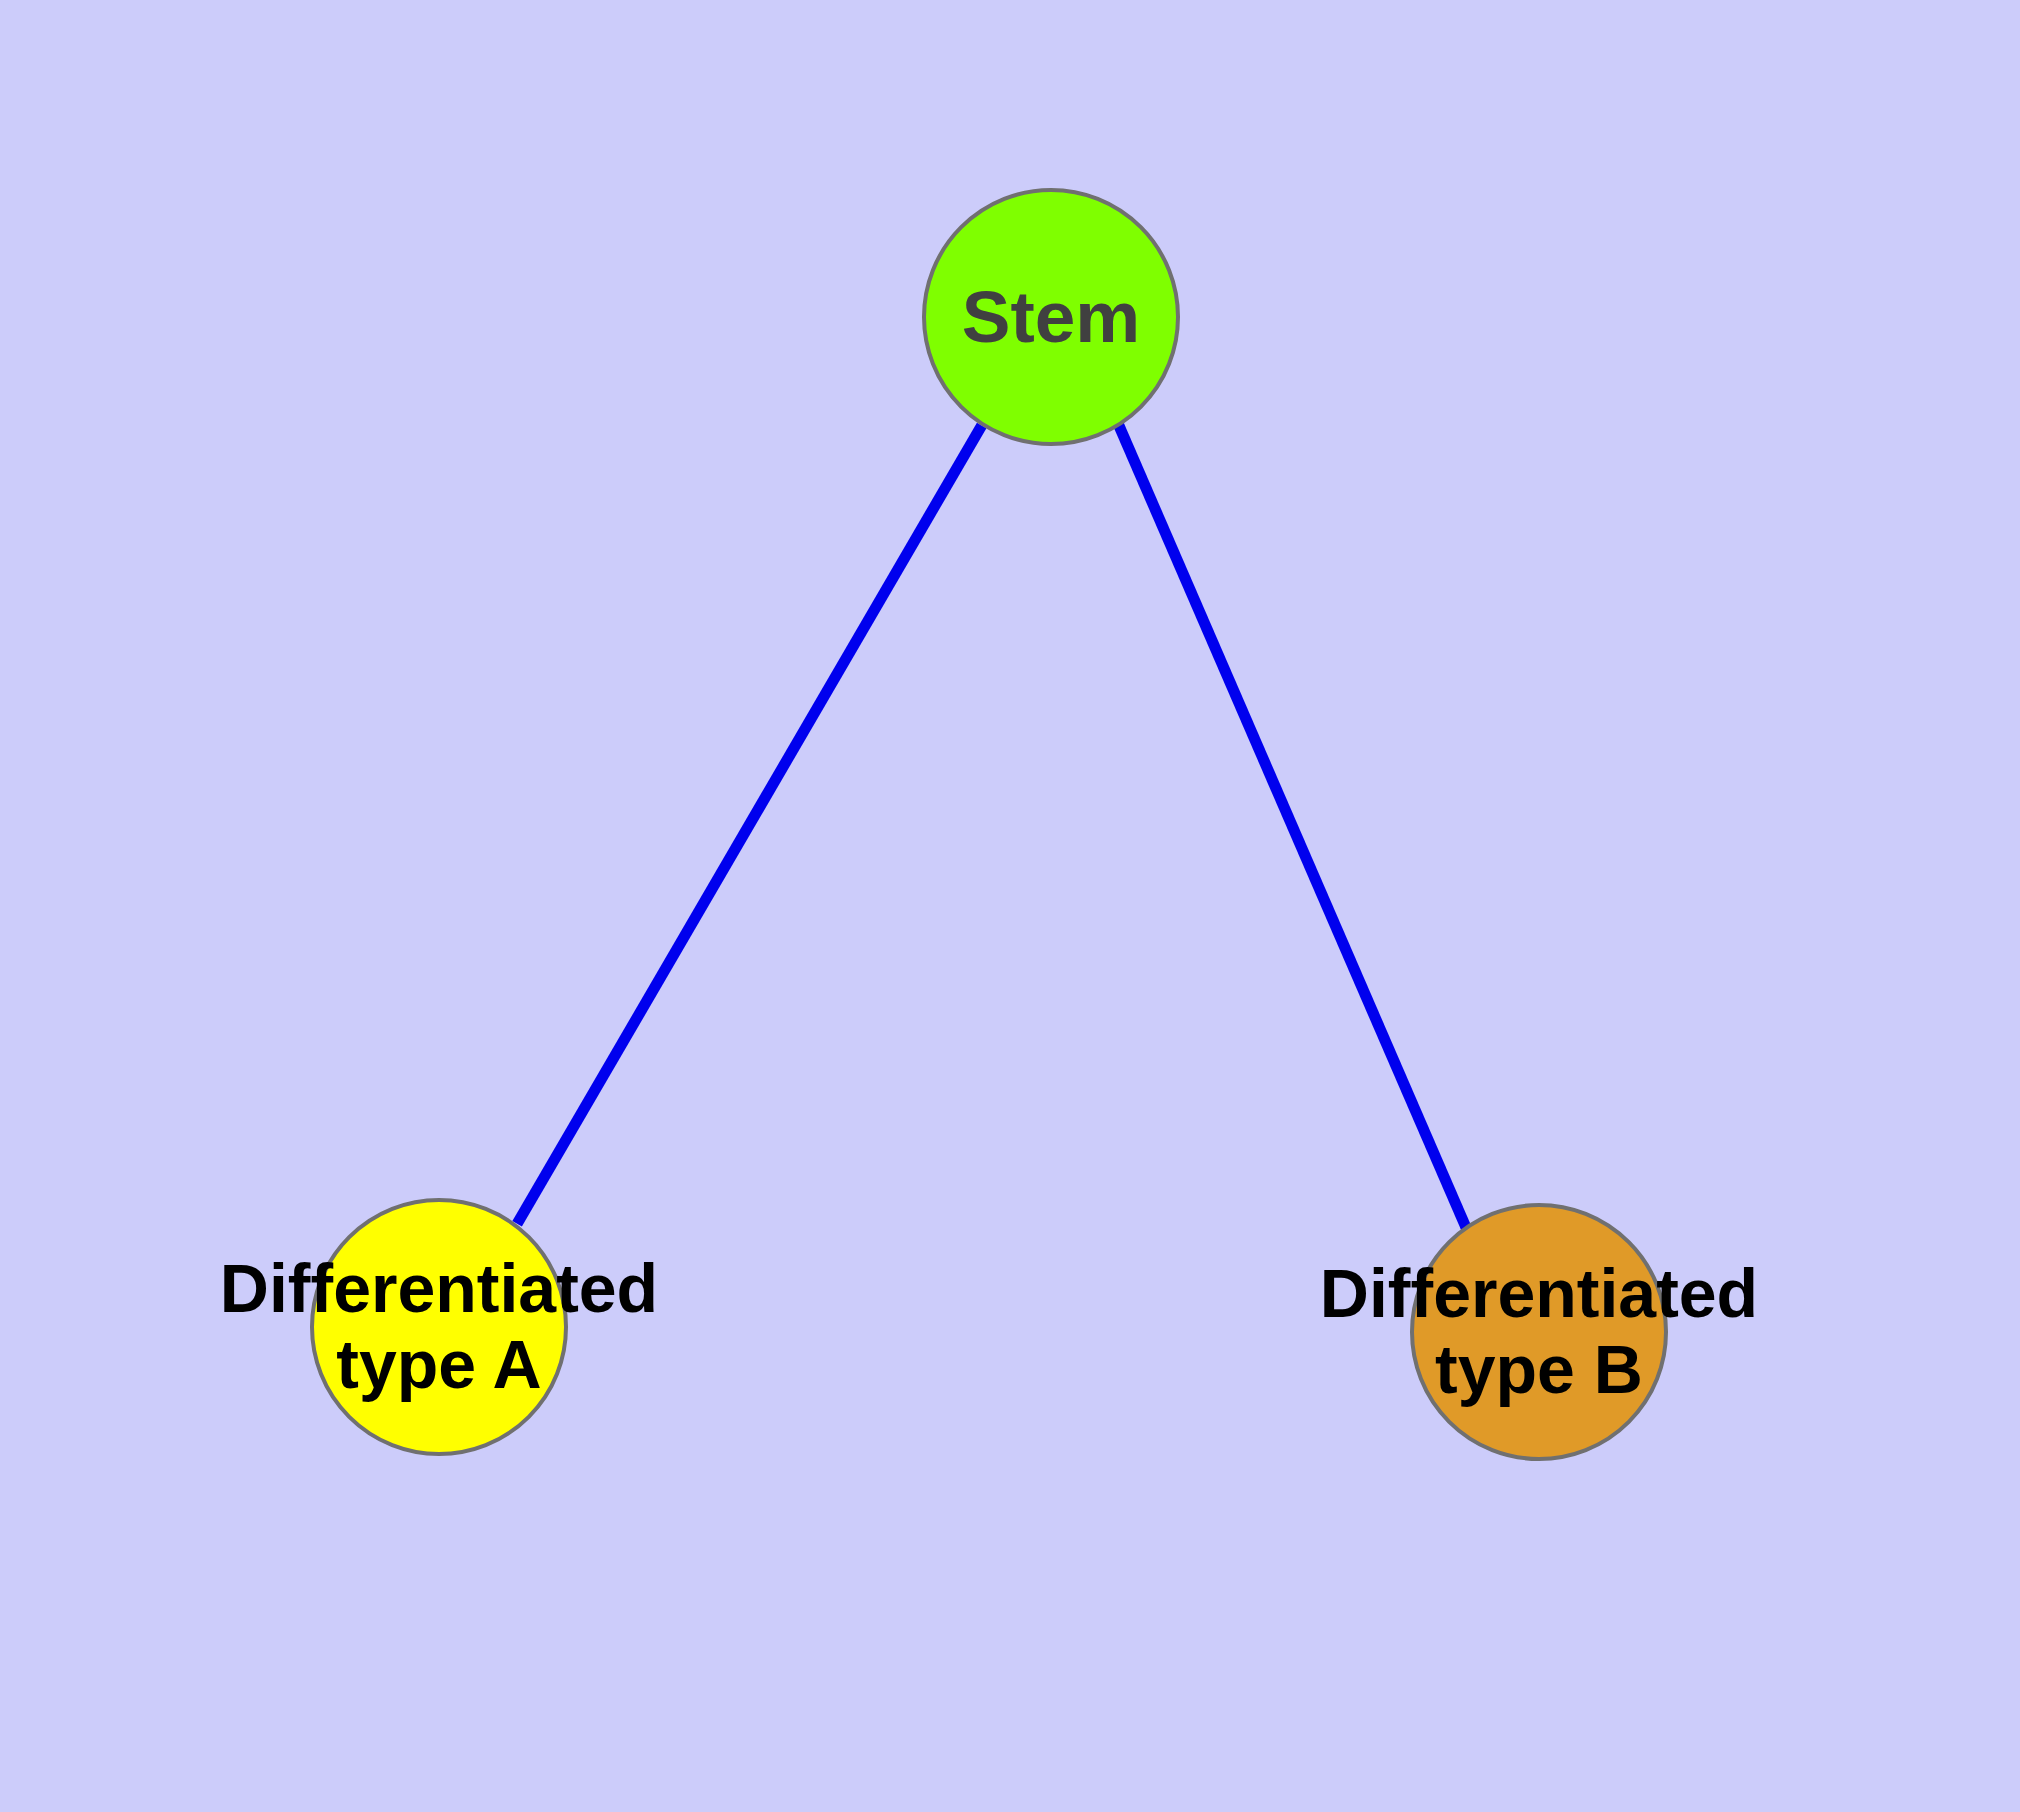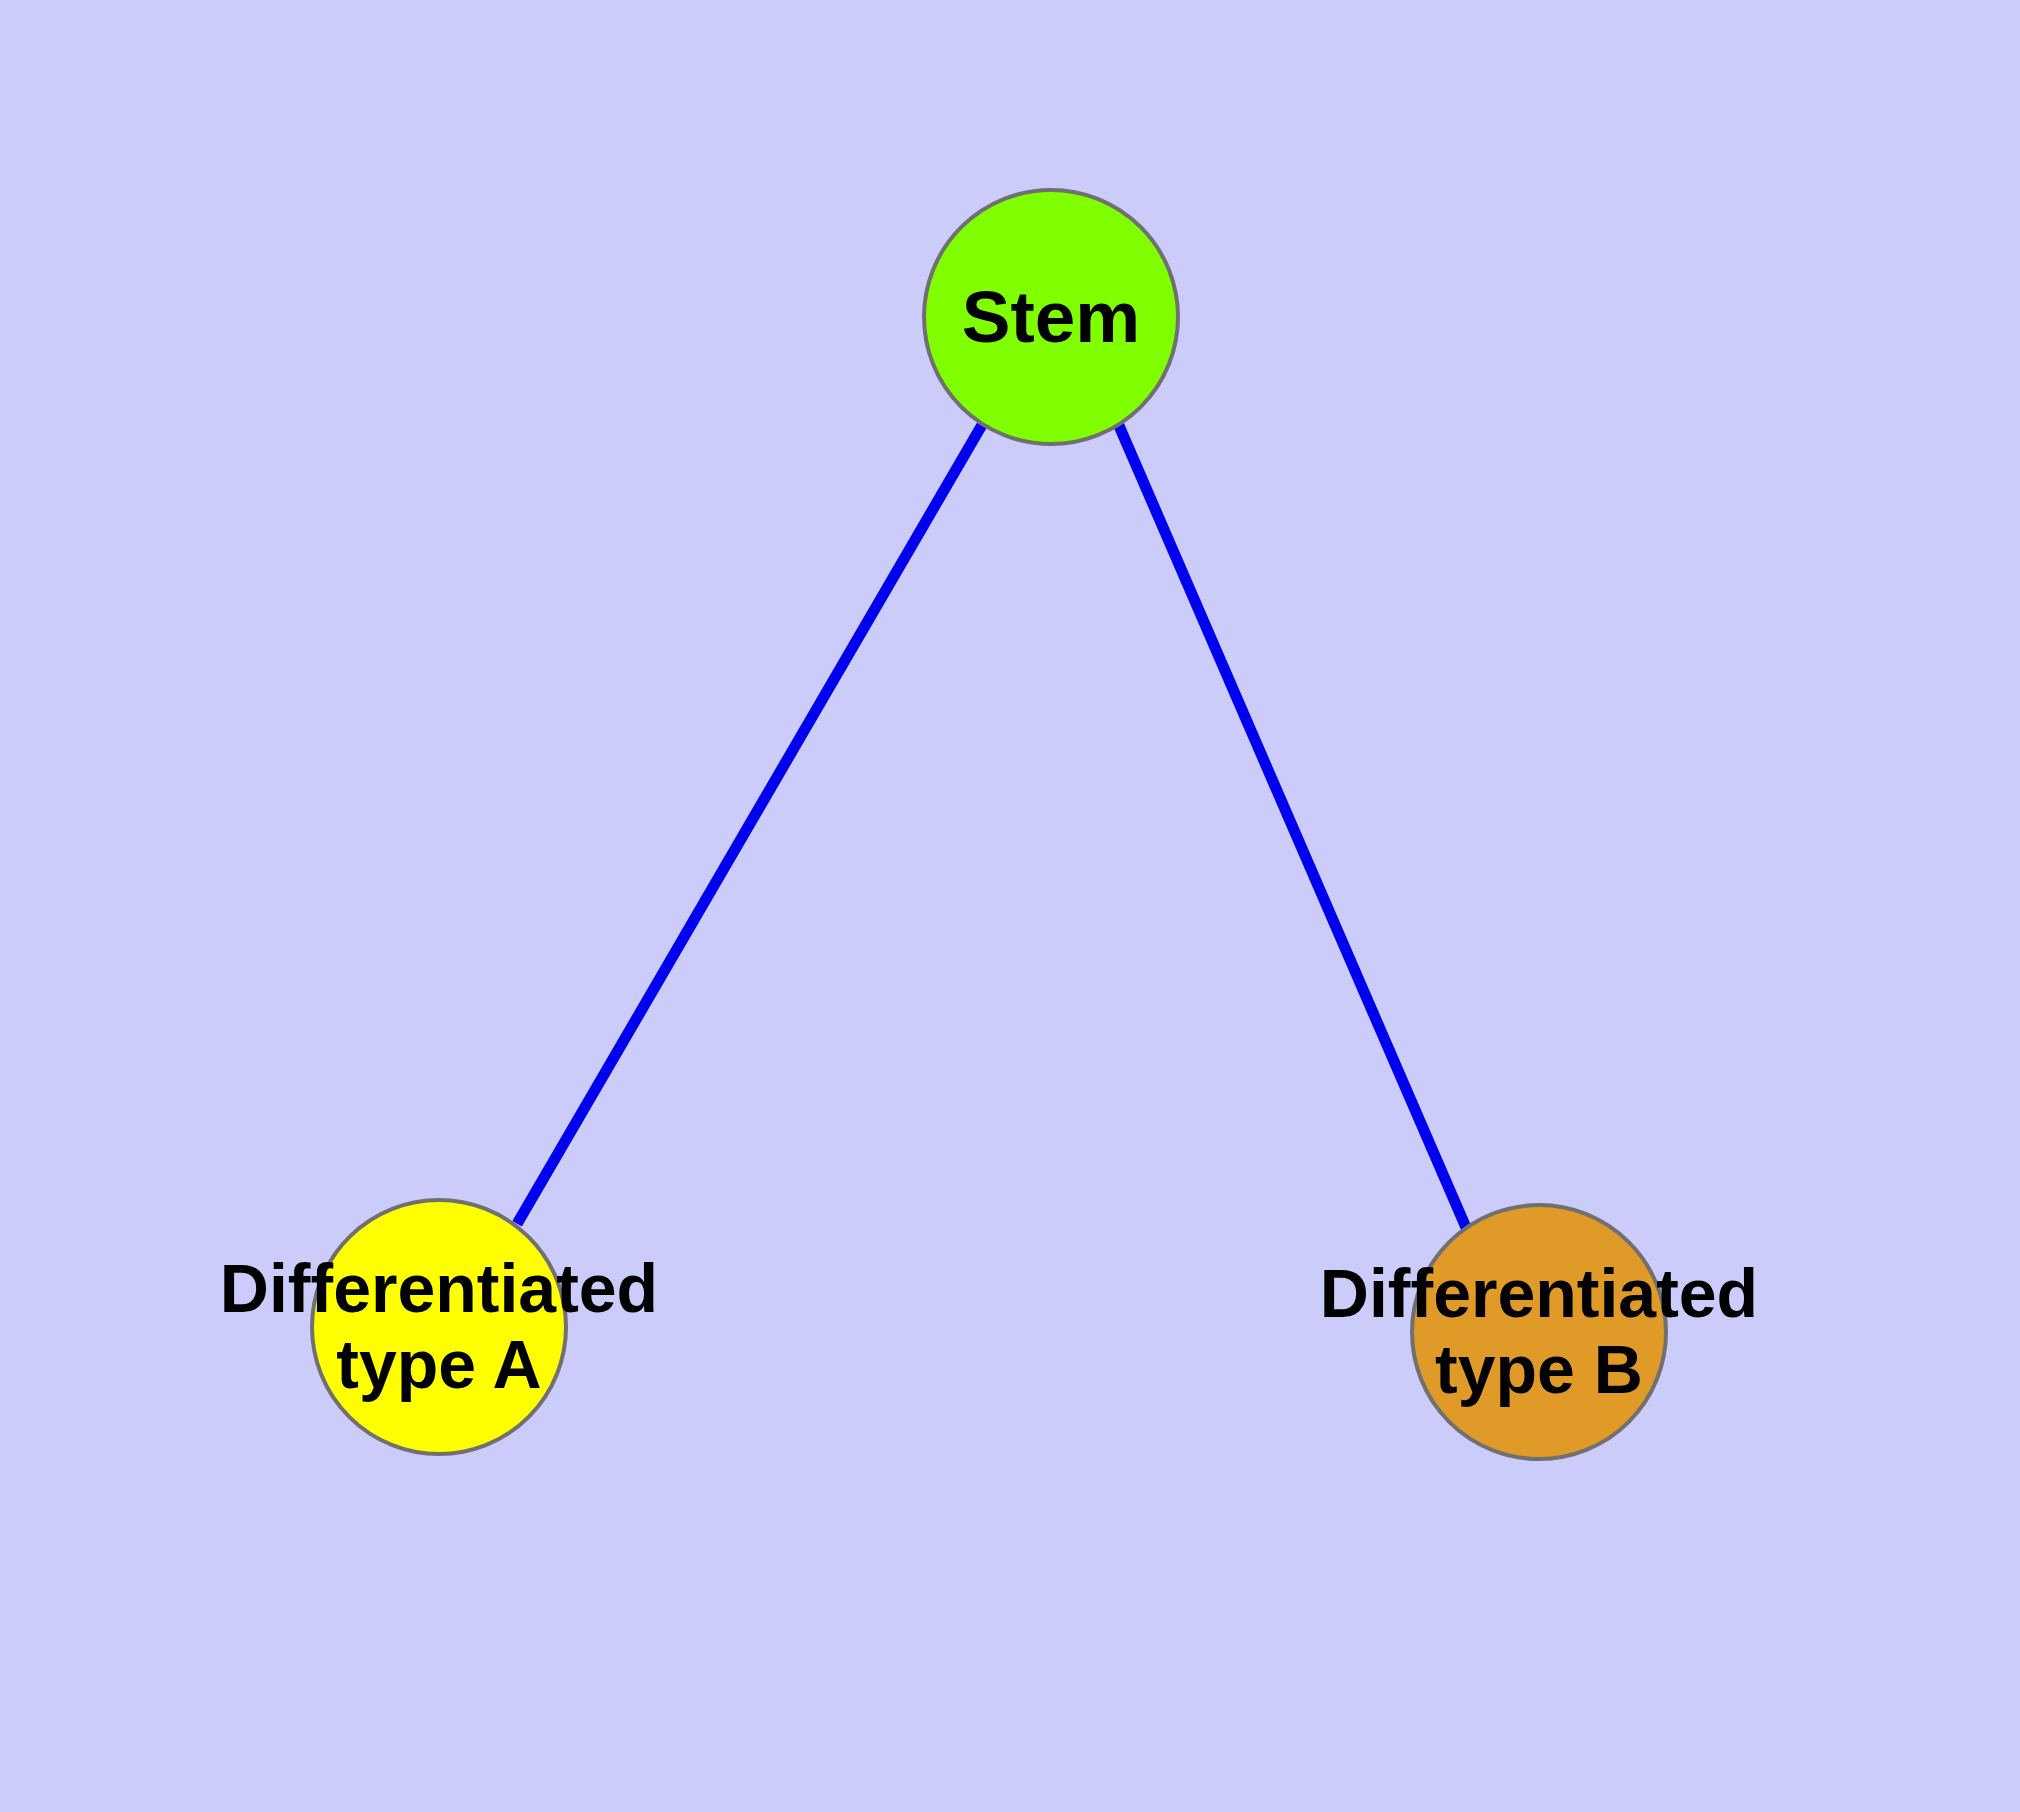--- a/index.html
+++ b/index.html
@@ -59,21 +59,21 @@
 
   <svg id="edge-layer" viewBox="0 0 2384 2138" preserveAspectRatio="none">
     <g id="edges-group">
         <line x1="1158" y1="502" x2="610" y2="1444" stroke="#0000ee" stroke-width="13" stroke-linecap="butt"></line>
         <line x1="1319" y1="500" x2="1730" y2="1450" stroke="#0000ee" stroke-width="13" stroke-linecap="butt"></line>
       </g>
   </svg>
 
   <div id="node-layer">
       <div class="node" style="left: 922px; top: 188px; width: 258px; height: 258px; background: rgb(127, 255, 0); border-color: rgb(112, 112, 112); border-width: 4.2px;"></div>
-      <div class="node-label node-stem" style="left: 1051px; top: 317px; font-size: 73px; color: #000000;">Stem</div>
+      <div class="node-label node-stem" style="left: 1051px; top: 317px; font-size: 73px; color: #404040;">Stem</div>
       <div class="node" style="left: 310px; top: 1198px; width: 258px; height: 258px; background: rgb(255, 255, 0); border-color: rgb(112, 112, 112); border-width: 4.2px;"></div>
       <div class="node-label node-diff" style="left: 439px; top: 1326px; font-size: 68px; color: rgb(0, 0, 0);">Differentiated
 type A</div>
       <div class="node" style="left: 1410px; top: 1203px; width: 258px; height: 258px; background: rgb(224, 154, 40); border-color: rgb(112, 112, 112); border-width: 4.2px;"></div>
       <div class="node-label node-diff" style="left: 1539px; top: 1331px; font-size: 68px; color: rgb(0, 0, 0);">Differentiated
 type B</div>
     </div>
 
 </div>
 

